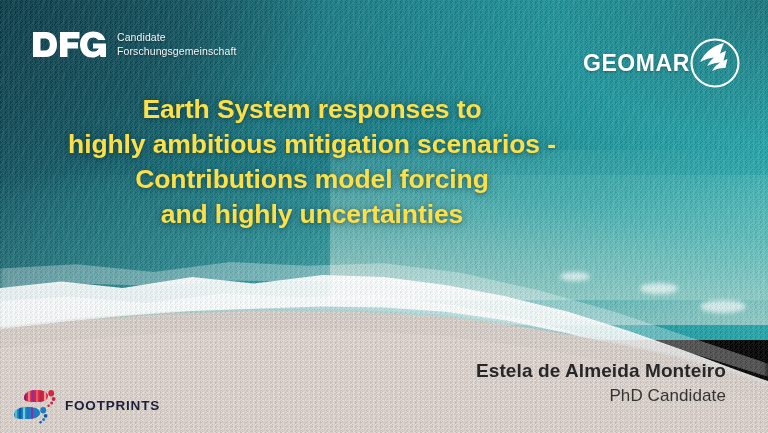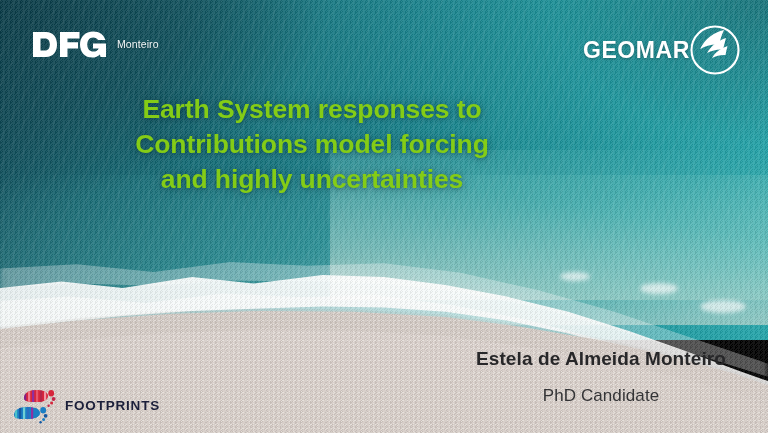--- a/index.html
+++ b/index.html
@@ -180,58 +180,58 @@
     display:flex; align-items:center; gap:9px;
   }
   .dfg-words {
     color:#f2f6f7; font-size:10.5px; line-height:1.30;
     font-family:"Liberation Sans", sans-serif;
     letter-spacing:0.1px;
     text-shadow:0 1px 2px rgba(0,0,0,0.35);
   }
 
   .geomar-logo {
-    position:absolute; right:22px; top:19px;
+    position:absolute; right:22px; top:32px;
     display:flex; align-items:center;
   }
   .geomar-word {
     font-size:23px; font-weight:bold; color:#fff;
     letter-spacing:0.6px; line-height:1;
     margin-right:-6px;
     text-shadow:0 1px 3px rgba(0,0,0,0.30);
   }
   .geomar-mark { display:block; }
 
   
   .title-block {
     position:absolute; left:0; top:92px; width:624px;
     text-align:center;
-    color:#84cc16;
+    color:#fde047;
     font-size:26.5px;
     font-weight:bold;
     line-height:1.32;
     letter-spacing:-0.1px;
     text-shadow:0 1px 4px rgba(0,40,50,0.45), 0 0 14px rgba(0,40,50,0.25);
     padding:0 16px;
   }
   .title-line { display:block; white-space:nowrap; }
 
   
   .author-block {
     position:absolute; right:42px; bottom:25px;
-    text-align:center;
+    text-align:right;
     color:#2a2a2c;
   }
   .author-name {
     font-size:19px; font-weight:bold; letter-spacing:0.1px;
     line-height:1.35; color:#272729;
   }
   .author-role {
     font-size:17px; font-weight:normal; letter-spacing:0.1px;
-    line-height:1.35; margin-top:13px; color:#343436;
+    line-height:1.35; margin-top:1px; color:#343436;
   }
 
   
   .footprints-logo {
     position:absolute; left:10px; bottom:8px;
     display:flex; align-items:center; gap:5px;
   }
   .fp-word {
     font-size:13.5px; font-weight:bold; letter-spacing:0.8px;
     color:#1b1f3a;
@@ -274,41 +274,43 @@
 
       <path d="M28 3 H47.5 V9.6 H35.5 V13.2 H46 V19.4 H35.5 V28 H28 Z" fill="#ffffff"></path>
 
       <path d="M74 15.5 V28 H68.5 L67.9 25.4 C66 27.4 63.4 28.6 60.2 28.6
                C53 28.6 48 23.2 48 15.5 C48 7.8 53.3 2.4 61.2 2.4
                C67.4 2.4 72 5.7 73.4 11 H66 C65.1 9.3 63.4 8.4 61.2 8.4
                C57.6 8.4 55.3 11.2 55.3 15.5 C55.3 19.8 57.7 22.6 61.3 22.6
                C64 22.6 65.9 21.4 66.7 19.5 H61 V14.6 H74 Z" fill="#ffffff"></path>
     </svg>
     <div class="dfg-words">
-      <div>Monteiro</div>
+      <div>Candidate</div>
+      <div>Forschungsgemeinschaft</div>
     </div>
   </div>
 
   <div class="geomar-logo">
     <span class="geomar-word">GEOMAR</span>
     <svg width="62" height="62" viewBox="0 0 62 62">
       <circle cx="31" cy="31" r="23.5" fill="none" stroke="#ffffff" stroke-width="2.1"></circle>
       <path d="M40 11 C30 13 21 20 16 30 C21 27 28 25 35 25.5
                C36.5 20 38 15 40 11 Z" fill="#ffffff"></path>
       <path d="M41 16 C33.5 18.5 26.5 24 22.5 31.5 C27 29 32.5 27.5 37.5 28
                C38.5 24 39.8 19.8 41 16 Z" fill="#0f4f5c" opacity="0"></path>
       <path d="M42 19 C34 21.5 27 27 23 34 C28 31.5 34 30 39 30.6
                C40 26.6 41 22.6 42 19 Z" fill="#ffffff"></path>
       <path d="M43.5 27 C37 29.2 31 33.5 28 39 C32.5 36.7 37.5 35.5 41.5 36
                C42 33 42.8 30 43.5 27 Z" fill="#ffffff"></path>
     </svg>
   </div>
 
   <div class="title-block">
     <span class="title-line">Earth System responses to</span>
+    <span class="title-line">highly ambitious mitigation scenarios -</span>
     <span class="title-line">Contributions model forcing</span>
     <span class="title-line">and highly uncertainties</span>
   </div>
 
   <div class="author-block">
     <div class="author-name">Estela de Almeida Monteiro</div>
     <div class="author-role">PhD Candidate</div>
   </div>
 
   <div class="footprints-logo">

